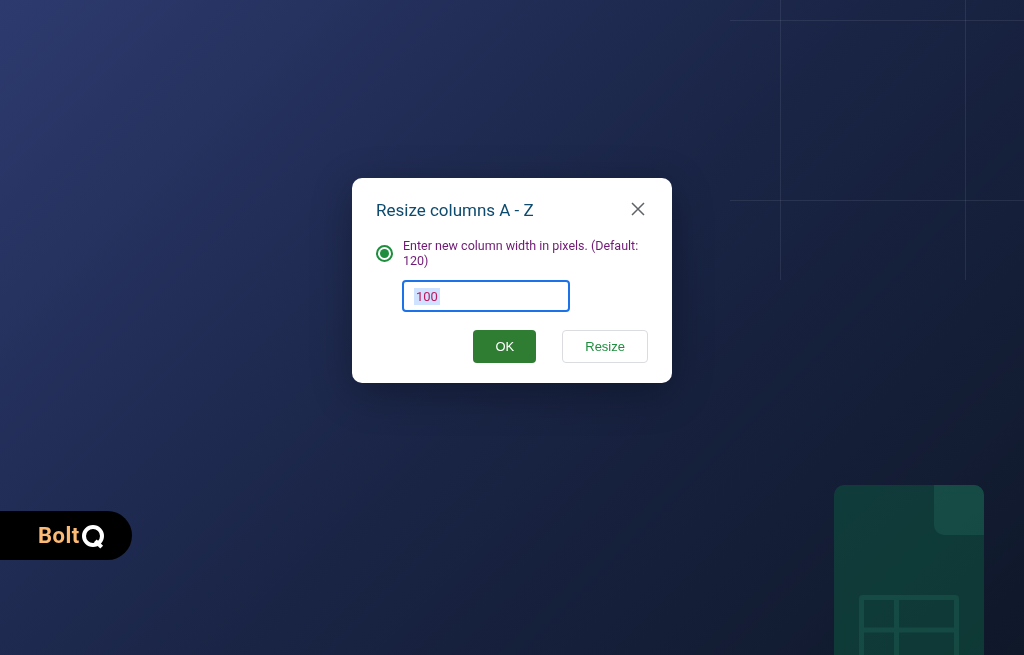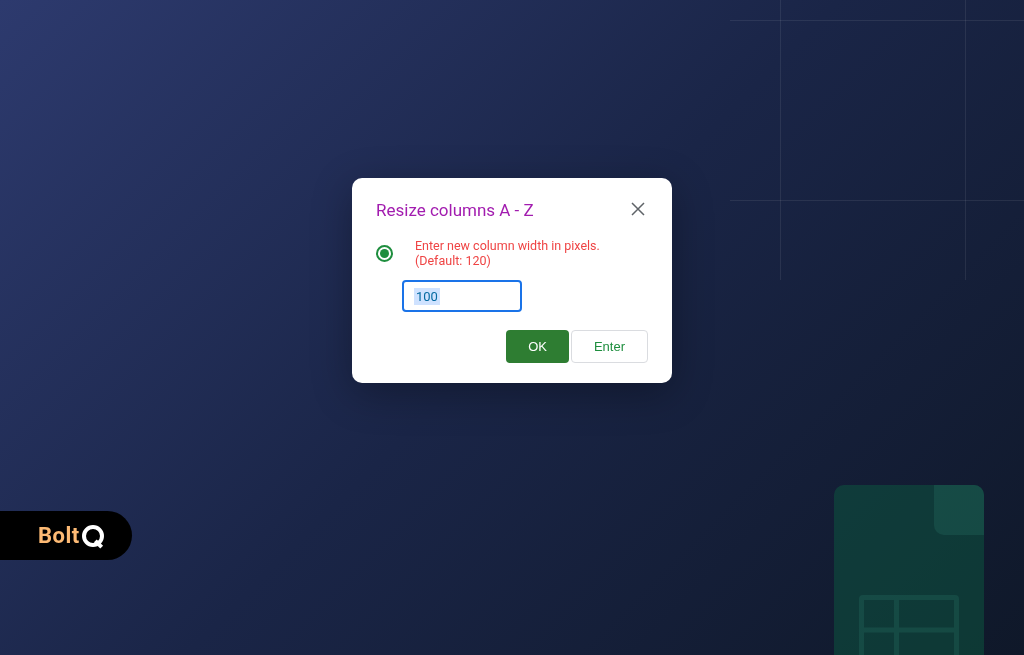--- a/index.html
+++ b/index.html
@@ -160,21 +160,21 @@
     
     .dialog-header {
       display: flex;
       justify-content: space-between;
       align-items: center;
       margin-bottom: 18px;
     }
     
     .dialog-title {
       font-size: 17px;
-      color: #a21caf;
+      color: #0c4a6e;
       font-weight: 400;
     }
     
     .close-btn {
       width: 20px;
       height: 20px;
       display: flex;
       align-items: center;
       justify-content: center;
       cursor: pointer;
@@ -214,47 +214,46 @@
     .radio-circle.selected::after {
       content: '';
       width: 9px;
       height: 9px;
       background: #1e8e3e;
       border-radius: 50%;
     }
     
     .radio-label {
       font-size: 12.5px;
-      color: #ef4444;
-      margin-left: 12px;
+      color: #701a75;
     }
     
     .width-input {
-      width: 120px;
+      width: 168px;
       height: 32px;
       border: 2px solid #1a73e8;
       border-radius: 4px;
       padding: 0 10px;
       font-size: 13px;
-      color: #0369a1;
+      color: #be185d;
       outline: none;
       margin-left: 26px;
       margin-bottom: 18px;
       background: #fff;
     }
     
     .width-input-value {
       background: #cfe2ff;
       padding: 1px 2px;
     }
     
     .dialog-actions {
       display: flex;
       justify-content: flex-end;
-      gap: 2px;
+      gap: 26px;
       margin-top: 18px;
     }
     
     .btn {
       padding: 8px 22px;
       border-radius: 4px;
       font-size: 13px;
       font-weight: 500;
       cursor: pointer;
       border: none;
@@ -307,15 +306,15 @@
     </div>
   </div>
 
   <div class="width-input" style="display:flex;align-items:center;">
     <span class="width-input-value">100</span>
   </div>
 
 
   <div class="dialog-actions">
     <button class="btn btn-primary">OK</button>
-    <button class="btn btn-secondary">Enter</button>
+    <button class="btn btn-secondary">Resize</button>
   </div>
 </div>
 
 </body></html>

